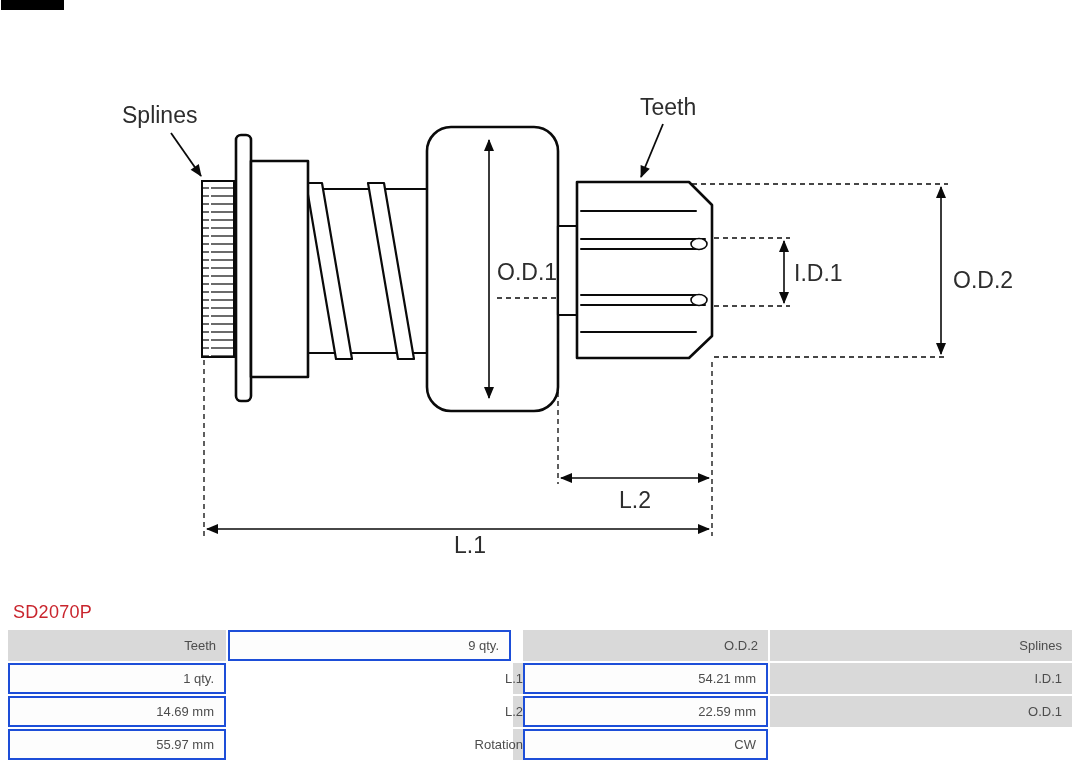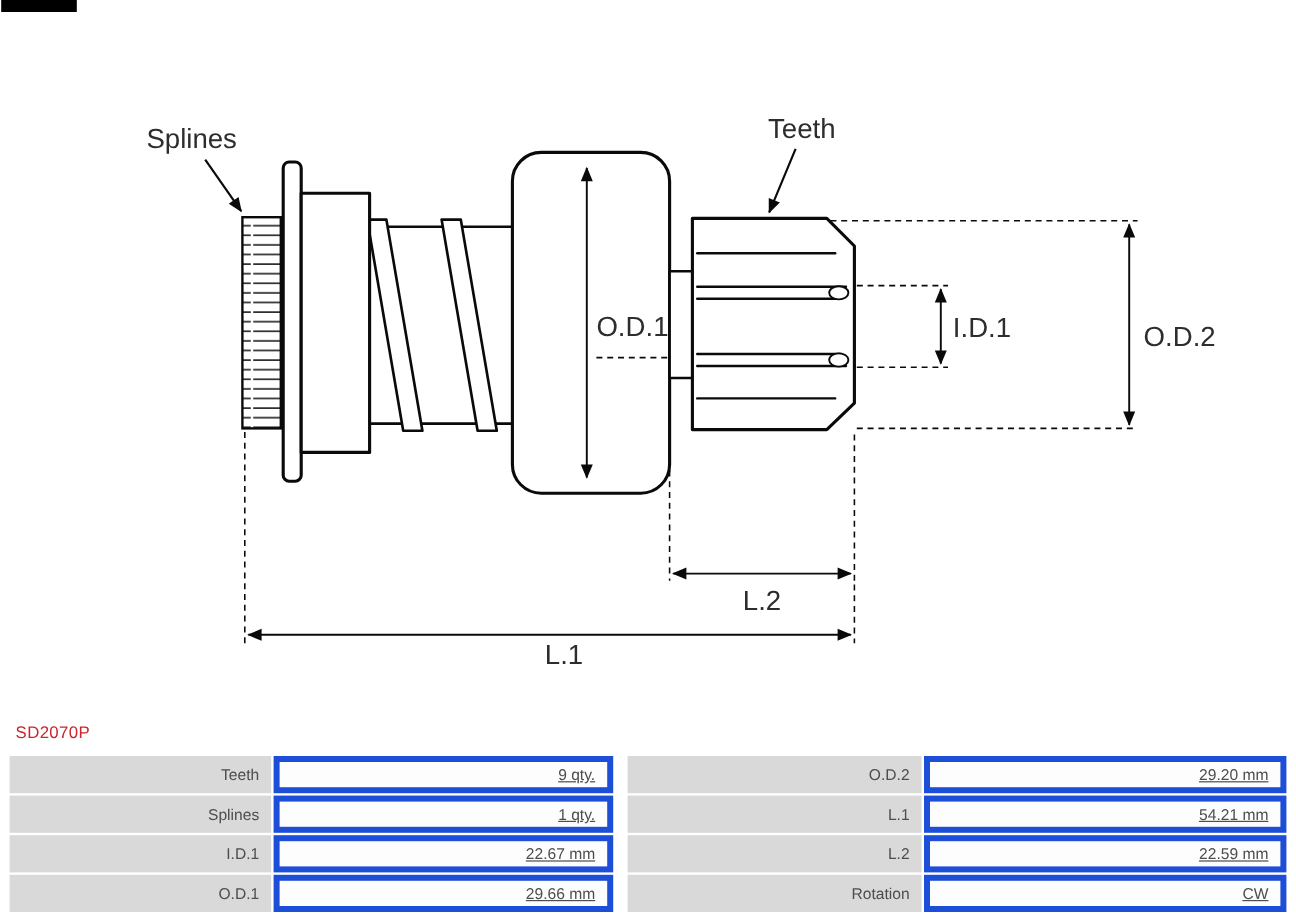--- a/index.html
+++ b/index.html
@@ -13,33 +13,33 @@
   .part  { fill:#ffffff; stroke:var(--drawing-stroke,#0a0a0a); stroke-width:2.2; stroke-linejoin:round; }
   .part27{ fill:#ffffff; stroke:var(--drawing-stroke,#0a0a0a); stroke-width:2.6; stroke-linejoin:round; }
   .solid { stroke:var(--drawing-stroke,#0a0a0a); stroke-width:2.2; }
   .tooth { stroke:var(--drawing-stroke,#0a0a0a); stroke-width:2; stroke-linecap:round; }
   .toothend { fill:#ffffff; stroke:var(--drawing-stroke,#0a0a0a); stroke-width:1.6; }
   .dim    { stroke:var(--drawing-stroke,#0a0a0a); stroke-width:1.6; }
   .dashed { stroke:var(--drawing-stroke,#0a0a0a); stroke-width:1.3; stroke-dasharray:5 4; fill:none; }
   .callout{ stroke:var(--drawing-stroke,#0a0a0a); stroke-width:1.8; }
   .dimtext{ fill:#2d2d2d; font-size:23px; font-family:"Liberation Sans",sans-serif; }
 
-  .part-number { position:absolute; top:602px; left:13px; font-size:14px; letter-spacing:0.3px; color:var(--part-number-color,#c9252d); }
+  .part-number { position:absolute; top:602px; left:13px; font-size:18px; letter-spacing:0.3px; color:var(--part-number-color,#c9252d); }
 
   .spec-table {
     position:absolute; top:630px; left:8px; width:1064px;
     display:grid;
     grid-template-columns:218px 283px 8px 245px 1fr;
     grid-auto-rows:31px;
     gap:2px;
     font-size:13px;
   }
   .cell { display:flex; align-items:center; justify-content:flex-end; padding:0 10px; }
   .lbl  { background:var(--table-label-bg,#d9d9d9); color:var(--table-text,#4d4d4d); }
-  .val  { background:var(--table-value-bg,#fdfdfd); color:var(--table-text,#4d4d4d); border:5px solid #1d4ed8;text-decoration:underline; }
+  .val  { background:var(--table-value-bg,#fdfdfd); color:var(--table-text,#4d4d4d); border:2px solid #1d4ed8; }
   .gap  { background:transparent; }
 </style>
 </head>
 <body>
 
 <div class="logo"></div>
 
 <svg class="drawing" width="1080" height="592" viewBox="0 0 1080 592">
   <defs>
     <marker id="arrow" markerUnits="userSpaceOnUse" markerWidth="14" markerHeight="14" refX="12" refY="7" orient="auto-start-reverse">
@@ -124,32 +124,31 @@
 </svg>
 
 <div class="part-number">SD2070P</div>
 
 <div class="spec-table">
 
   <div class="cell lbl">Teeth</div>
   <div class="cell val">9 qty.</div>
   <div class="gap"></div>
   <div class="cell lbl">O.D.2</div>
-  <div class="cell val">29.20 mm</div>
 
   <div class="cell lbl">Splines</div>
   <div class="cell val">1 qty.</div>
   <div class="gap"></div>
   <div class="cell lbl">L.1</div>
   <div class="cell val">54.21 mm</div>
 
   <div class="cell lbl">I.D.1</div>
-  <div class="cell val">22.67 mm</div>
+  <div class="cell val">14.69 mm</div>
   <div class="gap"></div>
   <div class="cell lbl">L.2</div>
   <div class="cell val">22.59 mm</div>
 
   <div class="cell lbl">O.D.1</div>
-  <div class="cell val">29.66 mm</div>
+  <div class="cell val">55.97 mm</div>
   <div class="gap"></div>
   <div class="cell lbl">Rotation</div>
   <div class="cell val">CW</div>
 </div>
 
 </body></html>

